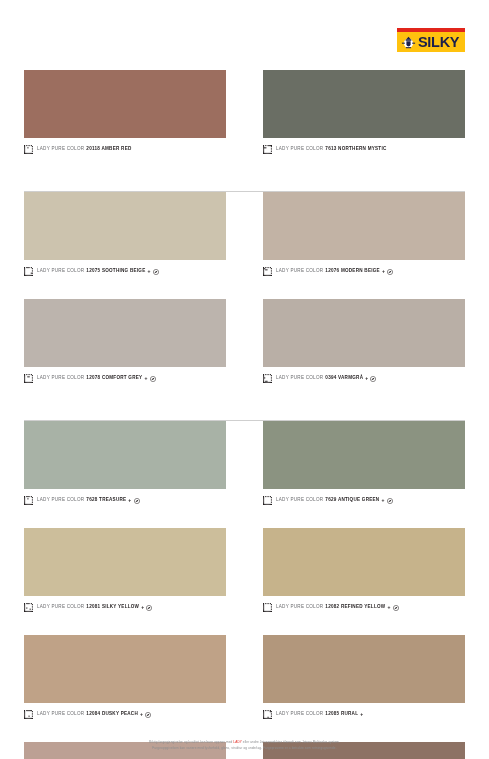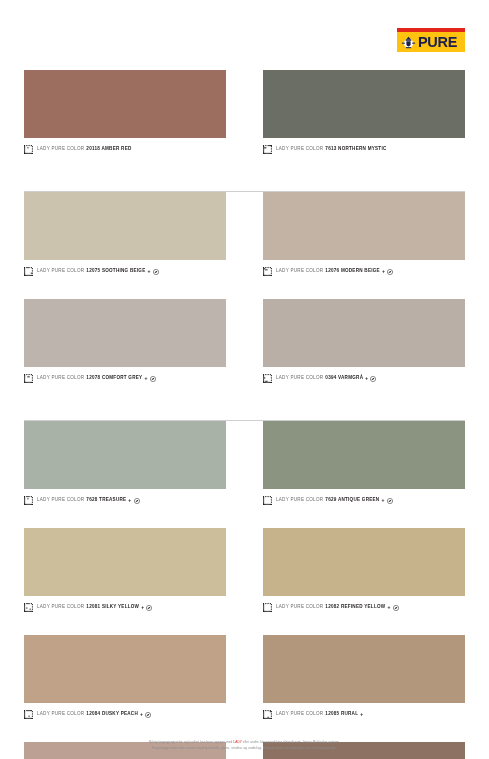--- a/index.html
+++ b/index.html
@@ -163,21 +163,21 @@
     <div class="logo-inner">
       <svg class="logo-emblem" viewBox="0 0 20 20">
         <circle cx="10" cy="11" r="6.2" fill="#ffffff"></circle>
         <path d="M10 2.2 L13.6 6.4 L6.4 6.4 Z" fill="#1B1F4B"></path>
         <rect x="6.2" y="6.2" width="7.6" height="1.5" fill="#1B1F4B"></rect>
         <path d="M7.2 8.2 h5.6 v4.2 a2.8 2.8 0 0 1 -5.6 0 Z" fill="#1B1F4B"></path>
         <rect x="1.2" y="10.2" width="4" height="1.4" fill="#1B1F4B"></rect>
         <rect x="14.8" y="10.2" width="4" height="1.4" fill="#1B1F4B"></rect>
         <rect x="6.6" y="16.2" width="6.8" height="1.4" fill="#1B1F4B"></rect>
       </svg>
-      <div class="logo-text">PURE</div>
+      <div class="logo-text">SILKY</div>
     </div>
   </div>
 </div>
 
 <div class="sheet" id="sheet">
     <div class="group" style="padding-top: 8px; padding-bottom: 22px;">
       <div class="group-inner" style="row-gap: 18px;">
         <div class="cell">
           <div class="swatch" style="background: rgb(156, 110, 95);"></div>
           <div class="caption">

